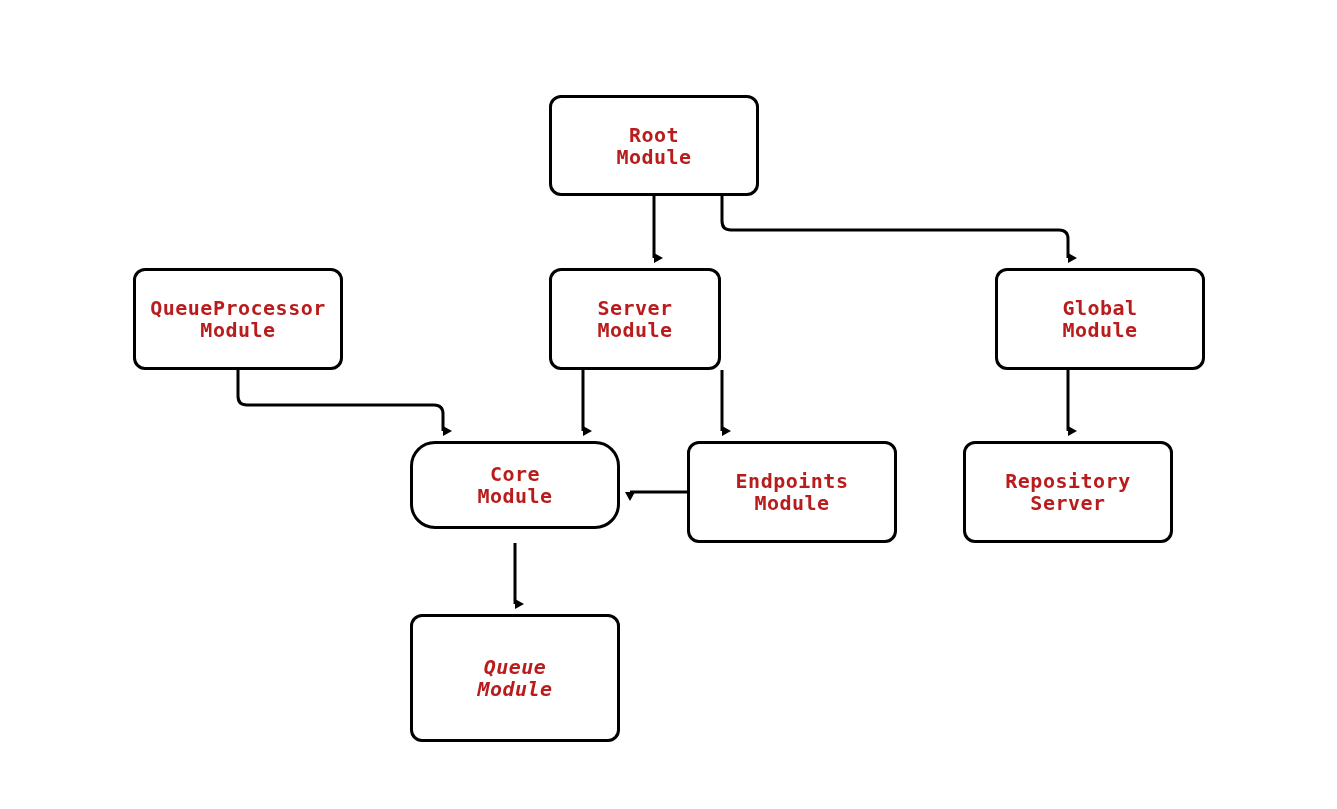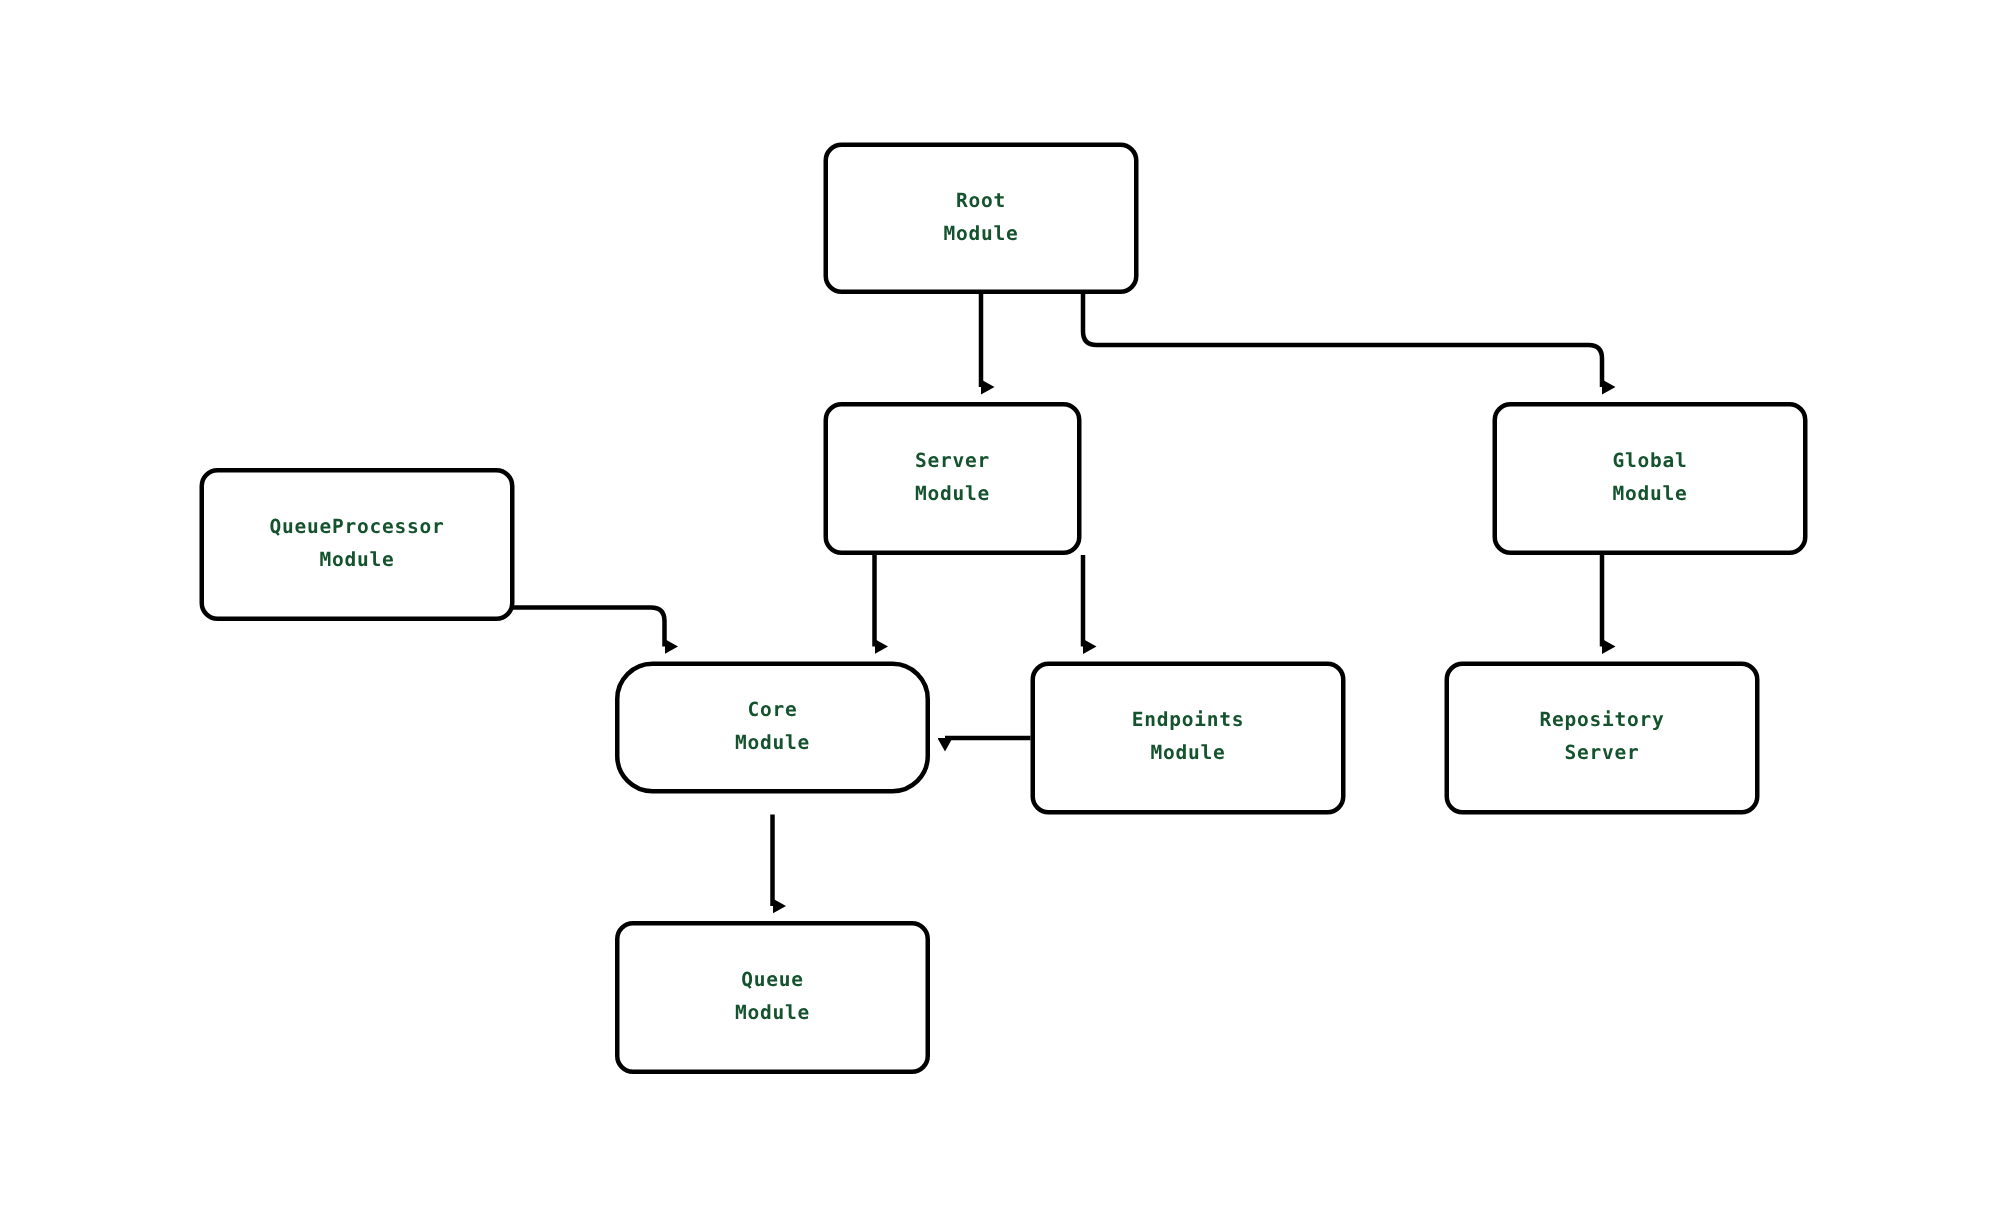--- a/index.html
+++ b/index.html
@@ -33,23 +33,23 @@
     border: 3px solid #000000;
     border-radius: 12px;
     display: flex;
     flex-direction: column;
     align-items: center;
     justify-content: center;
     z-index: 2;
   }
   .node-label {
     font-family: "DejaVu Sans Mono", "Liberation Mono", monospace;
-    font-size: 13px;
+    font-size: 20px;
     font-weight: bold;
-    color: #14532d;
+    color: #b91c1c;
     line-height: 22px;
     text-align: center;
     white-space: pre;
     letter-spacing: 0.5px;
   }
 </style>
 </head>
 <body>
 
 <div id="diagram-canvas">
@@ -73,21 +73,21 @@
         <path d="M 1068 370 L 1068 431" marker-end="url(#arrow-down)"></path>
         <path d="M 515 543 L 515 604" marker-end="url(#arrow-down)"></path>
       </g>
   </svg>
 
   <div class="node" style="left:549px; top:95px; width:210px; height:101px;">
     <div class="node-label">Root
 Module</div>
   </div>
 
-  <div class="node" style="left:133px; top:268px; width:210px; height:102px;margin-top:44px;">
+  <div class="node" style="left:133px; top:268px; width:210px; height:102px;">
     <div class="node-label">QueueProcessor
 Module</div>
   </div>
 
   <div class="node" style="left:549px; top:268px; width:172px; height:102px;">
     <div class="node-label">Server
 Module</div>
   </div>
 
   <div class="node" style="left:963px; top:268px; width:210px; height:102px;margin-left:32px;">
@@ -103,18 +103,18 @@
   <div class="node" style="left:687px; top:441px; width:210px; height:102px;">
     <div class="node-label">Endpoints
 Module</div>
   </div>
 
   <div class="node" style="left:963px; top:441px; width:210px; height:102px;">
     <div class="node-label">Repository
 Server</div>
   </div>
 
-  <div class="node" style="left:410px; top:614px; width:210px; height:102px;">
+  <div class="node" style="left:410px; top:614px; width:210px; height:128px;font-style:italic;">
     <div class="node-label">Queue
 Module</div>
   </div>
 
 </div>
 
 </body></html>

